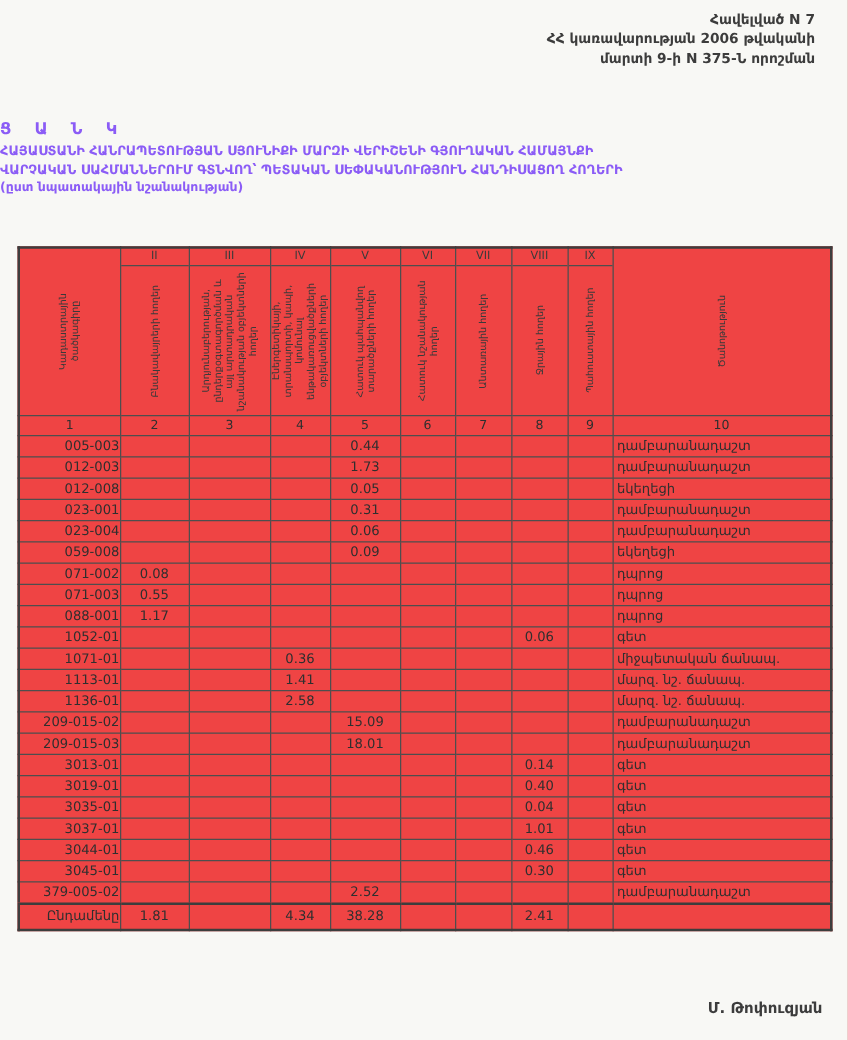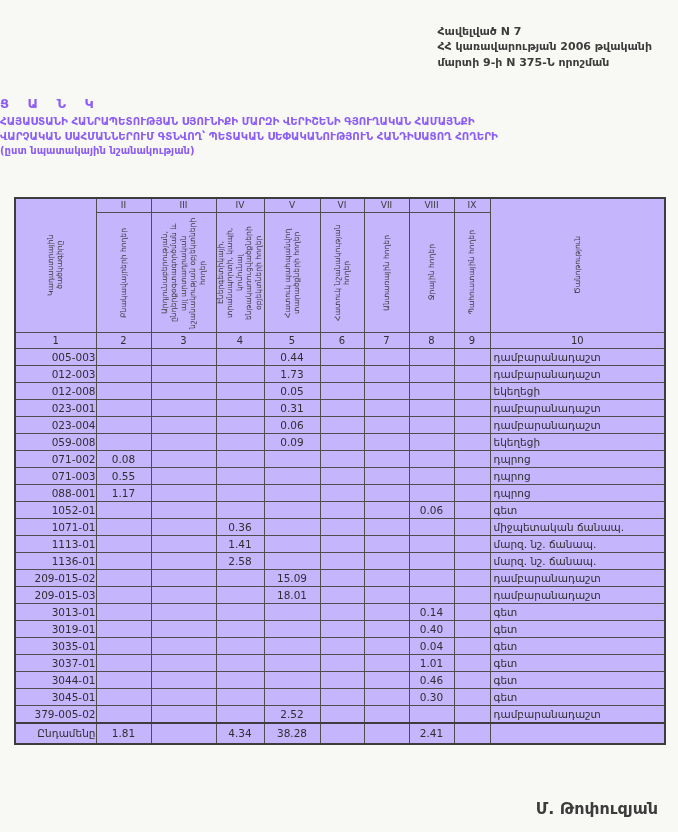--- a/index.html
+++ b/index.html
@@ -1,28 +1,28 @@
 <!DOCTYPE html>
 <html><head>
 <meta charset="utf-8">
 <style>
   html,body{margin:0;padding:0;background:#e9e9e6;}
   .page{position:relative;width:678px;height:832px;background:#f8f8f5;
         font-family:"DejaVu Sans",sans-serif;color:#333;overflow:hidden;}
 
-  .annex{position:absolute;top:24px;right:26px;text-align:left;
+  .annex{position:absolute;top:8px;right:26px;text-align:right;
          font-size:11px;font-weight:bold;line-height:1.4;color:#3c3c3c;}
 
   .titleblock{position:absolute;top:96px;left:0;width:100%;text-align:left;color:#8b5cf6;}
   .doc-title{font-size:13px;font-weight:bold;letter-spacing:7px;}
   .doc-sub{font-size:10.3px;font-weight:bold;margin-top:3px;line-height:1.45;}
   .doc-sub3{font-size:10px;font-weight:bold;margin-top:1px;}
 
   .tablewrap{position:absolute;top:197px;left:14px;}
-  table{border-collapse:collapse;table-layout:fixed;width:650px;background:#c4b5fd;}
+  table{border-collapse:collapse;table-layout:fixed;width:650px;background:#ef4444;}
   th,td{border:1px solid #4e4e4e;padding:0;font-weight:normal;color:#2f2f2f;}
   table{border:2px solid #3d3d3d;}
 
   th.hcell{height:133px;vertical-align:top;}
   .num-band{height:13px;line-height:13px;border-bottom:1px solid #4e4e4e;
             font-size:9px;text-align:center;color:#3a3a3a;}
   .vwrap{display:flex;align-items:center;justify-content:center;height:119px;overflow:hidden;}
   .vwrap.full{height:132px;}
   .vlabel{writing-mode:vertical-rl;transform:rotate(180deg);
           font-size:7.6px;line-height:1.25;text-align:center;max-height:112px;color:#3a3a3a;}
@@ -32,21 +32,21 @@
   tbody.data td{height:16px;font-size:10.5px;line-height:16px;}
   td.code{text-align:right;padding-left:4px;}
   td.val{text-align:center;}
   td.note{text-align:left;padding-left:3px;font-size:9.6px;white-space:nowrap;overflow:hidden;}
 
   tr.total td{height:19px;font-size:10.5px;line-height:19px;border-top:2px solid #3d3d3d;}
   tr.total td.code{text-align:right;padding-left:0;}
 
   .footer-left{position:absolute;left:8px;top:772px;font-size:11.5px;
                font-weight:bold;line-height:1.35;color:#3c3c3c;}
-  .signature{position:absolute;right:20px;top:799px;font-size:16px;
+  .signature{position:absolute;right:20px;top:799px;font-size:12px;
              font-weight:bold;color:#3c3c3c;}
 </style>
 </head>
 <body>
 
 <div class="page">
 
   <div class="annex">
     <div>Հավելված N 7</div>
     <div>ՀՀ կառավարության 2006 թվականի</div>

